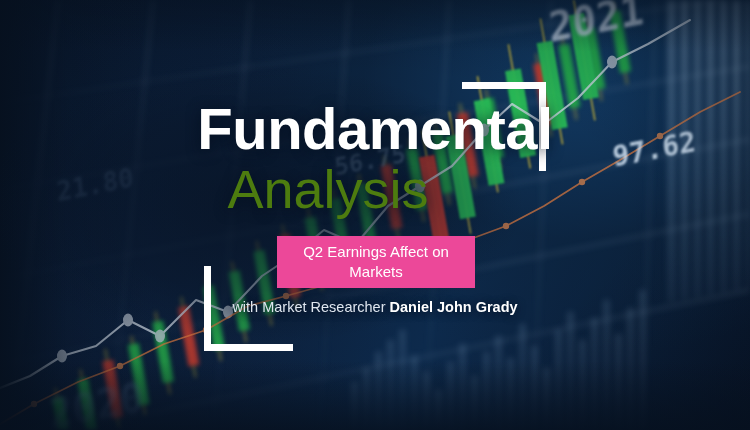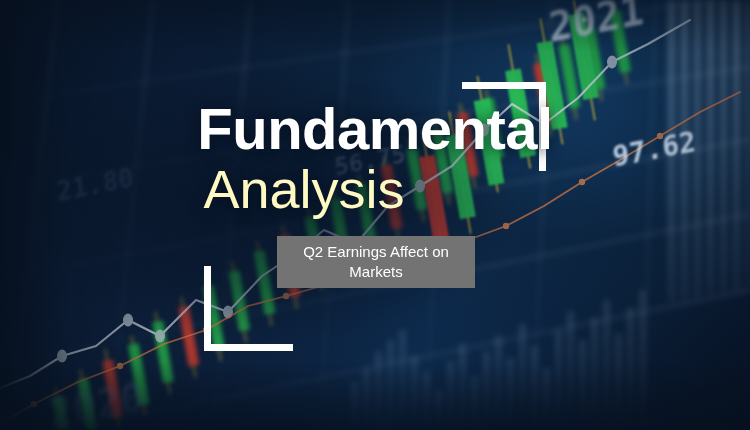--- a/index.html
+++ b/index.html
@@ -91,23 +91,24 @@
     padding-right: 16px;
   }
   .title-sub {
     position: absolute;
     left: 0;
     top: 162px;
     width: 608px;
     text-align: center;
     font-size: 54px;
     font-weight: 300;
-    color: #fef9c3;
+    color: #4d7c0f;
     line-height: 1;
     text-shadow: 0 2px 14px rgba(4,14,30,0.75);
+    padding-left: 24px;
   }
 
   
   .bracket {
     position: absolute;
     background: transparent;
   }
   .bracket-tr-h {
     left: 462px; top: 82px;
     width: 84px; height: 7px;
@@ -129,21 +130,21 @@
     background: #ffffff;
   }
 
   
   .topic-banner {
     position: absolute;
     left: 277px;
     top: 236px;
     width: 198px;
     height: 52px;
-    background: #737373;
+    background: #ec4899;
     display: flex;
     align-items: center;
     justify-content: center;
     box-sizing: border-box;
     padding: 8px 8px;
   }
   .topic-banner-text {
     color: #ffffff;
     font-size: 15px;
     font-weight: 400;
@@ -428,15 +429,18 @@
     <div class="bracket bracket-bl-v"></div>
     <div class="bracket bracket-bl-h"></div>
 
     <div class="title-main">Fundamental</div>
     <div class="title-sub">Analysis</div>
 
     <div class="topic-banner">
       <span class="topic-banner-text">Q2 Earnings Affect on Markets</span>
     </div>
 
+    <div class="presenter">
+      <span class="with-label">with Market Researcher</span><span class="presenter-name">Daniel John Grady</span>
+    </div>
 
   </div>
 </div>
 
 </body></html>

